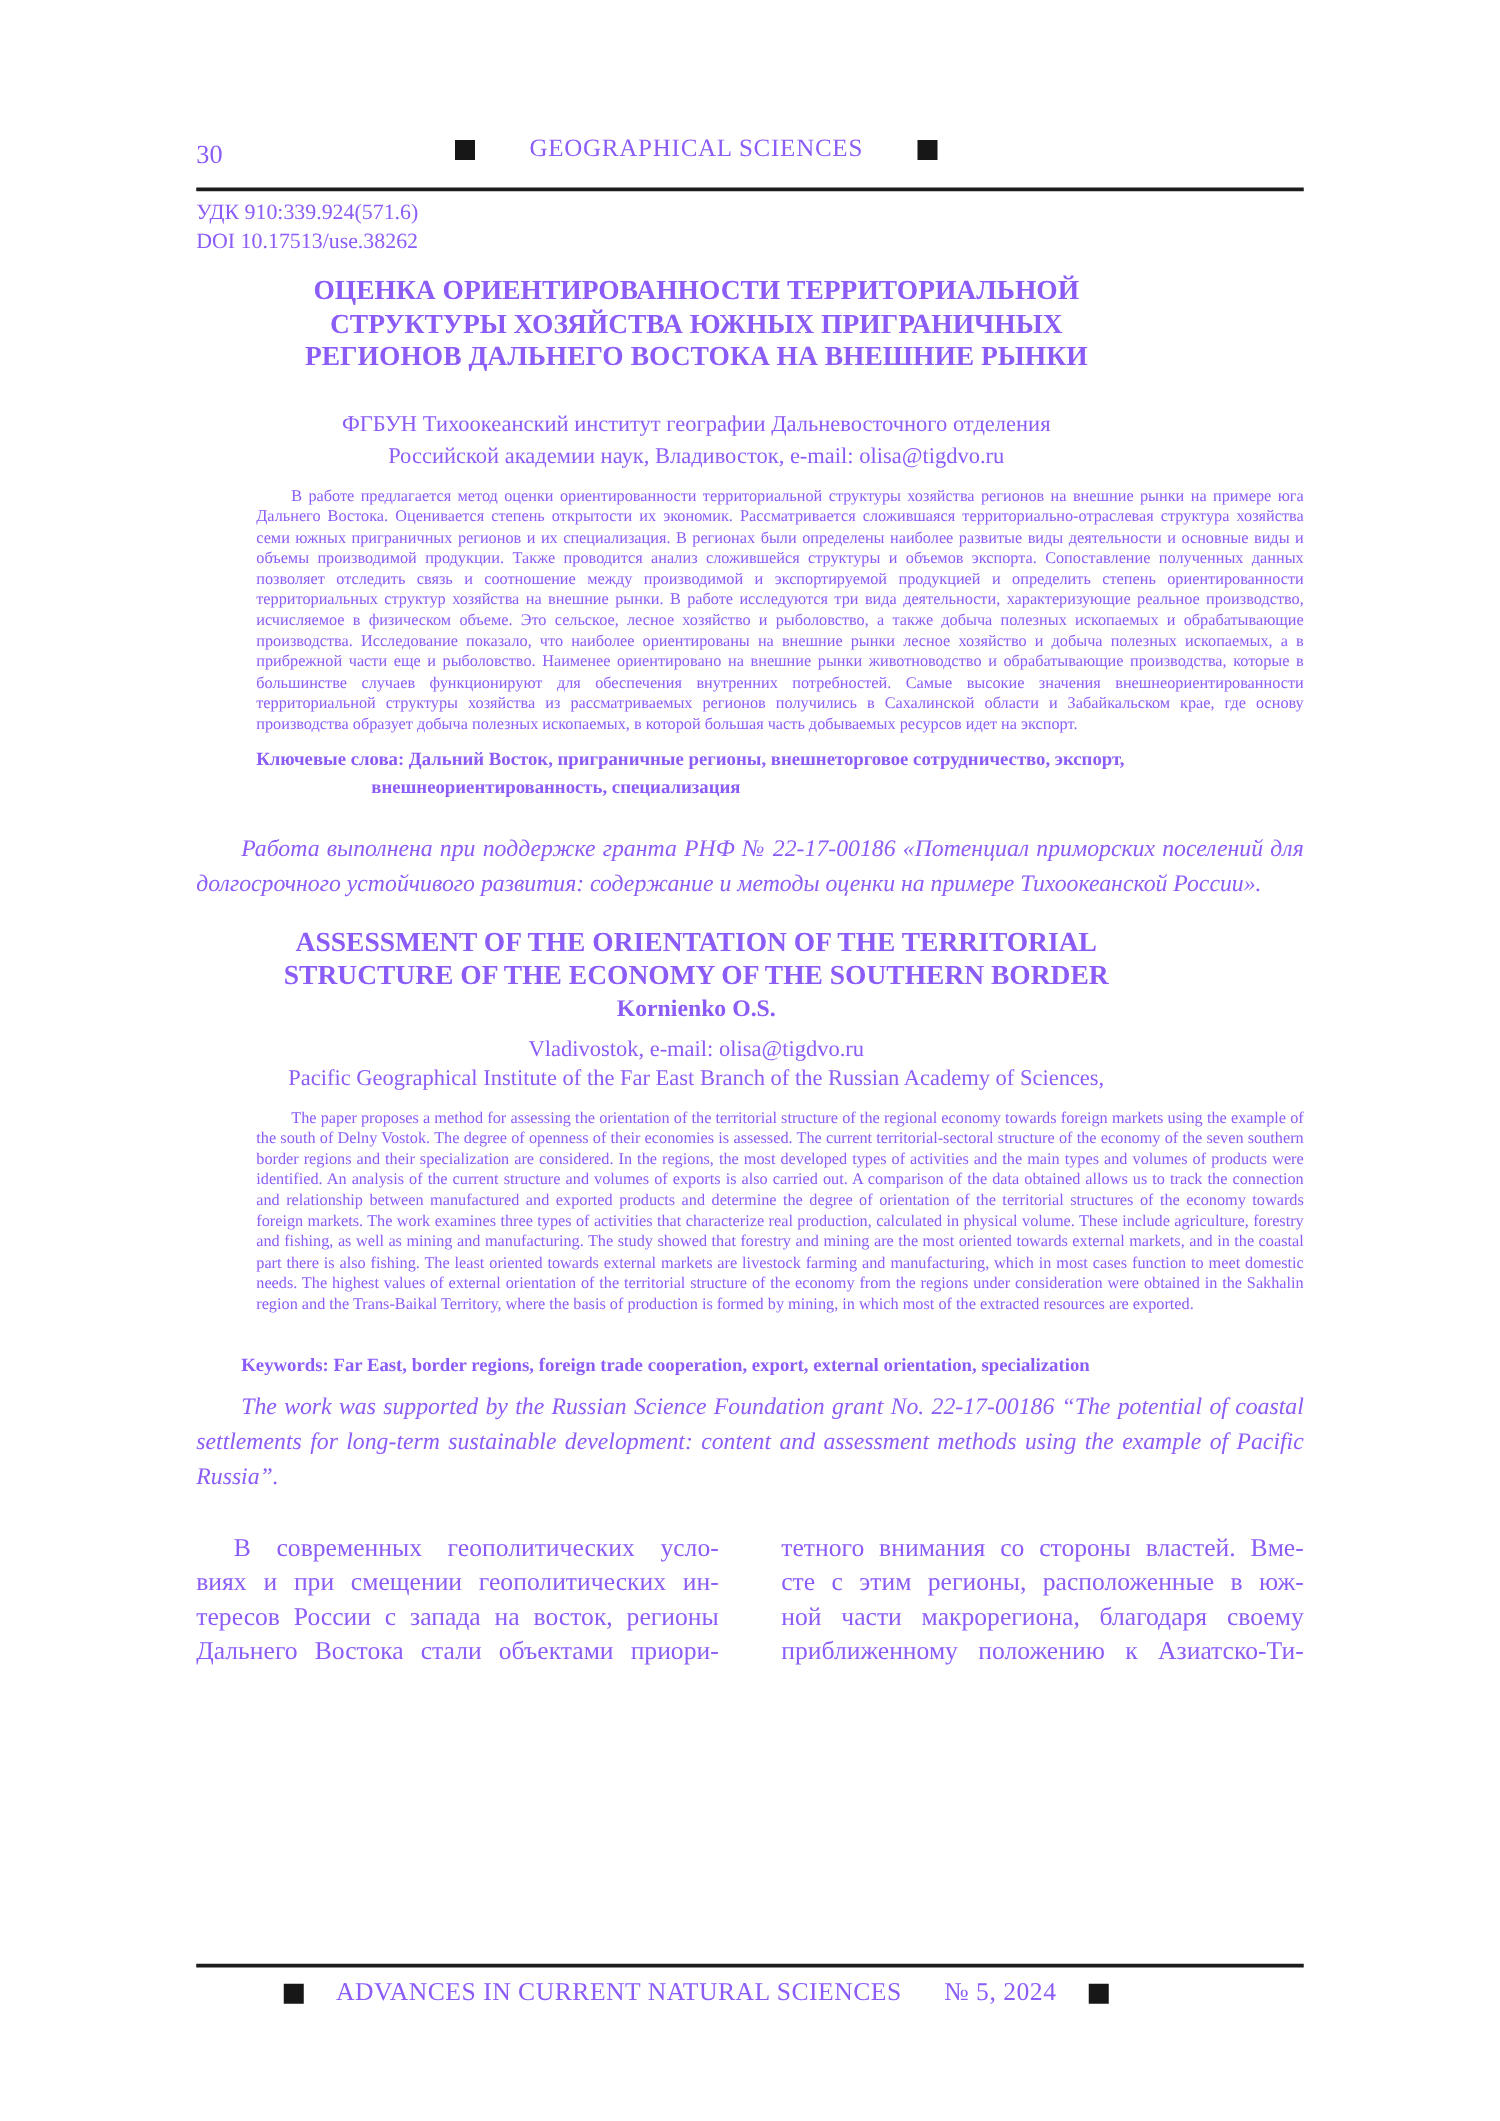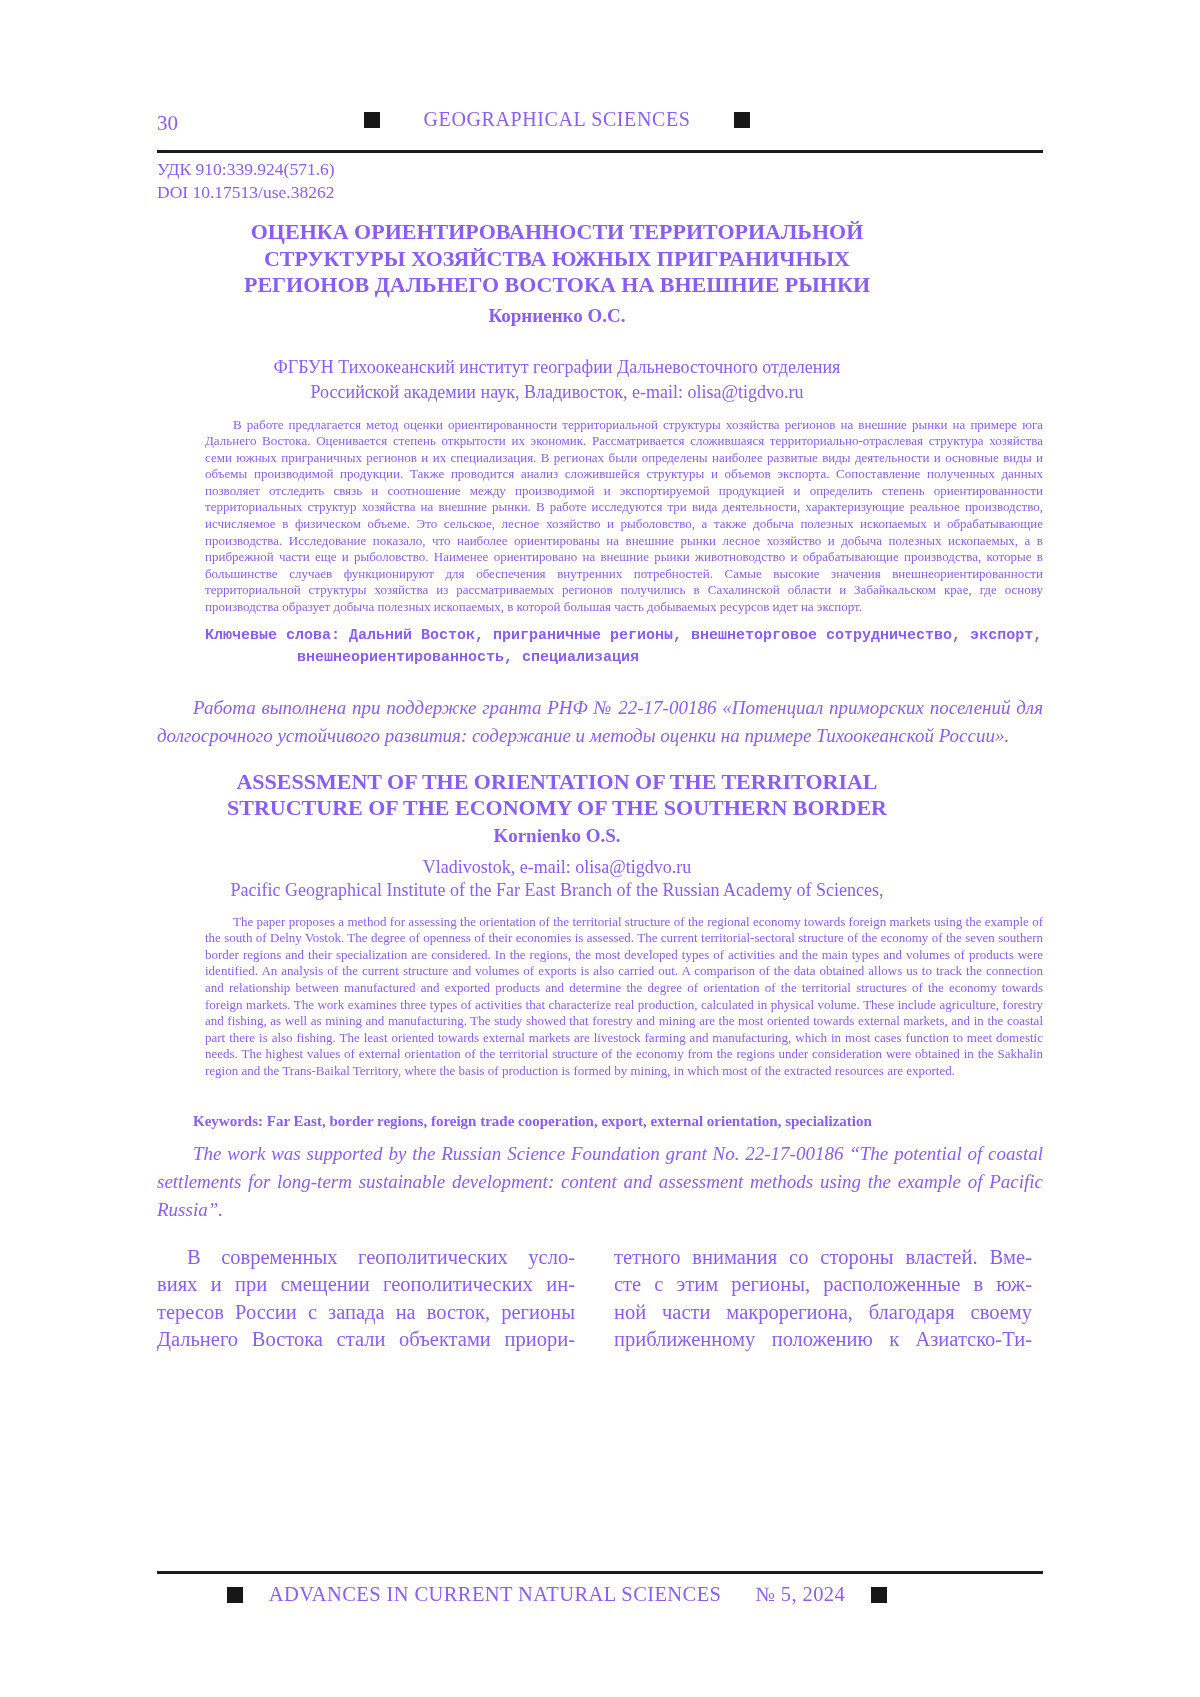--- a/index.html
+++ b/index.html
@@ -28,33 +28,33 @@
   .title { margin-top:16px; font-weight:bold; font-size:22px; line-height:26.5px; }
   .author { margin-top:6px; font-weight:bold; font-size:19px; line-height:22px; }
   .affil { margin-top:28px; font-size:18px; line-height:25px; }
   .affil.en { margin-top:9px; line-height:23px; }
 
   .abstract {
     margin:12px 0 0 48px; width:838px;
     text-align:justify; text-indent:28px;
     font-size:13px; line-height:16.6px;
   }
-  .keywords { margin-top:9px; font-weight:bold; font-size:15px; line-height:22px;font-family:Liberation Mono, monospace; }
+  .keywords { margin-top:9px; font-weight:bold; font-size:15px; line-height:22px; }
   .kw1 { margin-left:48px; }
   .kw2 { margin-left:140px; }
   .kw-en { margin-top:30px; font-weight:bold; font-size:15px; line-height:22px; margin-left:36px;font-family:Liberation Serif, serif; }
 
   .funding { margin-top:25px; font-style:italic; font-size:19px; line-height:28px;
              text-align:justify; text-indent:36px; }
   .funding.en { margin-top:8px; }
 
   .title.en { margin-top:14px; }
   .author.en { margin-top:3px; }
 
-  .columns { margin-top:20px; display:flex; gap:39px; }
+  .columns { margin-top:30px; display:flex; gap:50px; }
   .col { width:418px; font-size:20.5px; line-height:27.5px; }
   .jline { text-align:justify; text-align-last:justify; }
   .jline.indent { text-indent:30px; }
 
   .footer { position:absolute; left:157px; top:1571px; width:886px; }
   .ftr-line { margin-top:9px; display:flex; justify-content:center; align-items:center;
               gap:26px; font-size:20.5px; letter-spacing:0.4px; }
   .ftr-issue { margin-left:8px; }
 </style>
 </head>
@@ -79,21 +79,20 @@
       <div>УДК 910:339.924(571.6)</div>
       <div>DOI 10.17513/use.38262</div>
     </div>
 
     <div class="centerbox title">
       <div>ОЦЕНКА ОРИЕНТИРОВАННОСТИ ТЕРРИТОРИАЛЬНОЙ</div>
       <div>СТРУКТУРЫ ХОЗЯЙСТВА ЮЖНЫХ ПРИГРАНИЧНЫХ</div>
       <div>РЕГИОНОВ ДАЛЬНЕГО ВОСТОКА НА ВНЕШНИЕ РЫНКИ</div>
     </div>
 
-    <div class="centerbox author">Корниенко О.С.</div>
 
     <div class="centerbox affil">
       <div>ФГБУН Тихоокеанский институт географии Дальневосточного отделения</div>
       <div>Российской академии наук, Владивосток, e-mail: olisa@tigdvo.ru</div>
     </div>
 
     <p class="abstract">В работе предлагается метод оценки ориентированности территориальной структуры хозяйства регионов на внешние рынки на примере юга Дальнего Востока. Оценивается степень открытости их экономик. Рассматривается сложившаяся территориально-отраслевая структура хозяйства семи южных приграничных регионов и их специализация. В регионах были определены наиболее развитые виды деятельности и основные виды и объемы производимой продукции. Также проводится анализ сложившейся структуры и объемов экспорта. Сопоставление полученных данных позволяет отследить связь и соотношение между производимой и экспортируемой продукцией и определить степень ориентированности территориальных структур хозяйства на внешние рынки. В работе исследуются три вида деятельности, характеризующие реальное производство, исчисляемое в физическом объеме. Это сельское, лесное хозяйство и рыболовство, а также добыча полезных ископаемых и обрабатывающие производства. Исследование показало, что наиболее ориентированы на внешние рынки лесное хозяйство и добыча полезных ископаемых, а в прибрежной части еще и рыболовство. Наименее ориентировано на внешние рынки животноводство и обрабатывающие производства, которые в большинстве случаев функционируют для обеспечения внутренних потребностей. Самые высокие значения внешнеориентированности территориальной структуры хозяйства из рассматриваемых регионов получились в Сахалинской области и Забайкальском крае, где основу производства образует добыча полезных ископаемых, в которой большая часть добываемых ресурсов идет на экспорт.</p>
 
     <div class="keywords">
       <div class="kw1">Ключевые слова: Дальний Восток, приграничные регионы, внешнеторговое сотрудничество, экспорт,</div>

